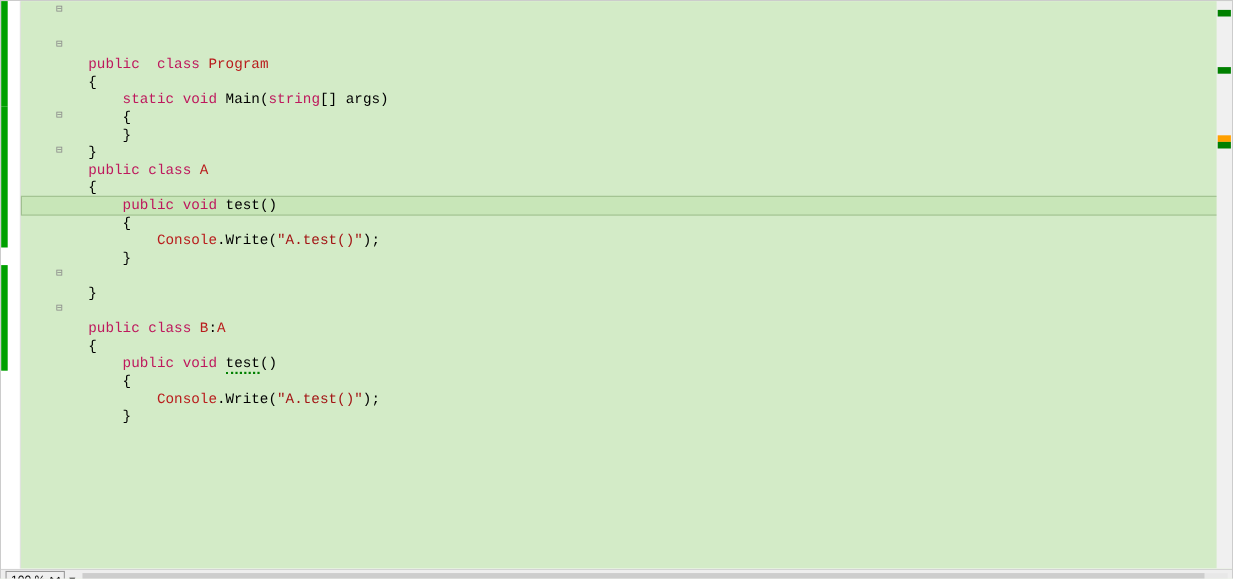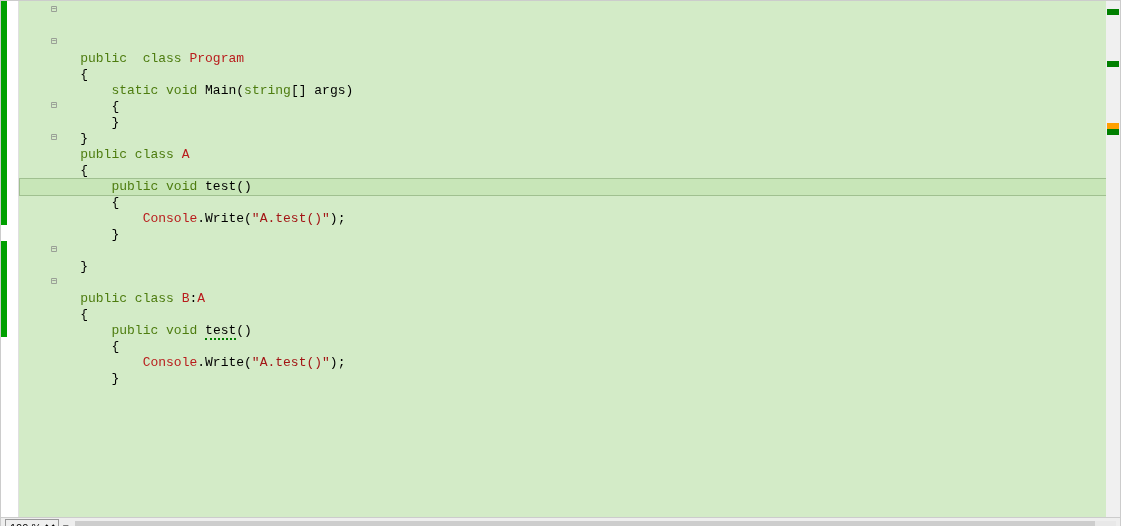--- a/index.html
+++ b/index.html
@@ -7,21 +7,21 @@
 .app { display: flex; flex-direction: column; width: 1121px; height: 526px; }
 
 
 .editor-wrap { position: relative; flex: 0 0 338px; display: flex; flex-direction: column; border: 1px solid #ccc; }
 .editor-scroll { flex: 1; overflow: hidden; display: flex; background: #fff; position: relative; }
 .gutter { width: 18px; background: #fff; border-right: 1px solid #e0e0e0; position: relative; }
 .fold { position: absolute; left: 32px; font-size: 10px; color: #888; cursor: pointer; user-select: none; }
 .bar-l { position: absolute; left: 0; width: 6px; background: #00a000; }
 .code { flex: 1; background: #d3ebc7; padding: 2px 0 2px 30px; white-space: pre; line-height: 16px; color: #000; position: relative; }
 .ln { height: 16px; position: relative; }
-.kw { color: #4d7c0f; text-align: center; }
+.kw { color: #be185d; text-align: center; }
 .tp { color: #b91c1c; }
 .str { color: #a31515; }
 .mth { color: #000; }
 .squiggle { border-bottom: 2px dotted #008000; margin-top: 31px; }
 .caret-line { position: absolute; left: 0; right: 2px; height: 18px; background: #c8e6b8; border: 1px solid #a0c090; top: 177px; z-index: 0; }
 .code-inner { position: relative; z-index: 1; }
 .ov-bar { position: absolute; right: 0; top: 0; bottom: 0; width: 14px; background: #f0f0f0; }
 .ov-mark { position: absolute; right: 1px; width: 12px; height: 6px; }
 .ov-mark.g { background: #008000; }
 .ov-mark.o { background: #ffa000; }

